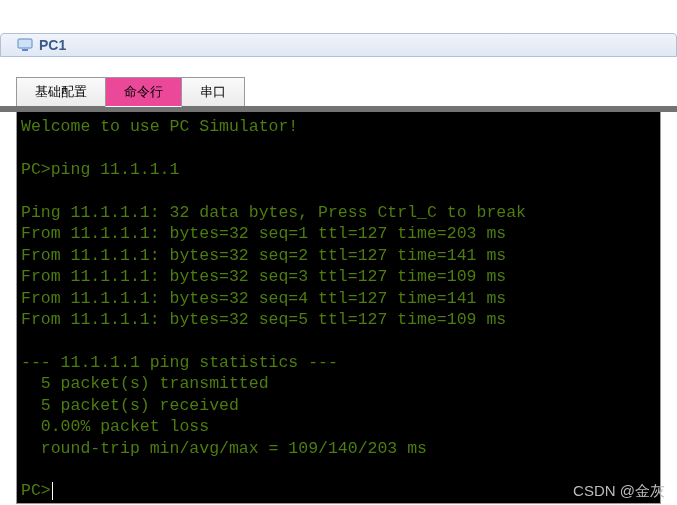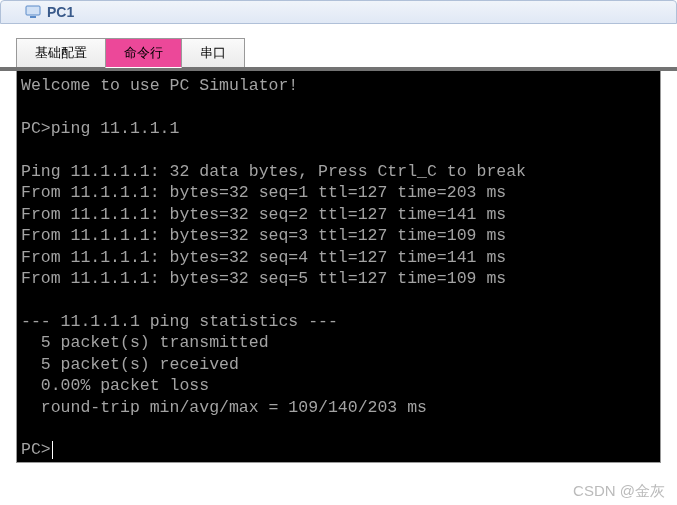--- a/index.html
+++ b/index.html
@@ -9,61 +9,62 @@
     }
     body {
       font-family: Arial, sans-serif;
       background: #fff;
       width: 677px;
       height: 505px;
       position: relative;
     }
     .title-bar {
       background: linear-gradient(to bottom, #f0f4fa, #e0e8f5);
-      padding: 3px 24px;
+      padding: 3px 16px;
       display: flex;
       align-items: center;
       border: 1px solid #b0c0d8;
       border-radius: 4px 4px 0 0;
+      margin-top: 33px;
     }
     .title-icon {
       width: 16px;
       height: 16px;
       margin-right: 6px;
     }
     .title-text {
       color: #3a5a8a;
       font-size: 14px;
       font-weight: bold;
     }
     .tabs-row {
       display: flex;
-      padding: 14px 16px 0 16px;
+      padding: 20px 16px 0 16px;
       gap: 0;
-      border-bottom: 4px solid #737373;
+      border-bottom: 6px solid #737373;
     }
     .tab {
       border: 1px solid #999;
       border-bottom: none;
       padding: 5px 18px;
       font-size: 13px;
       background: linear-gradient(to bottom, #fafafa, #ebebeb);
       cursor: pointer;
       margin-right: -1px;
       position: relative;
     }
     .tab.active {
       background: #ec4899;
       border-bottom: 1px solid #fff;
       margin-bottom: -1px;
       z-index: 1;
     }
     .terminal {
       background: #000;
-      color: #a3a3a3;
+      color: #4d7c0f;
       font-family: "Courier New", monospace;
       font-size: 16.5px;
       padding: 4px 4px;
       margin: 0 16px;
       border: 1px solid #999;
       border-top: none;
       line-height: 1.3;
       white-space: pre;
       overflow: hidden;
       height: 392px;

